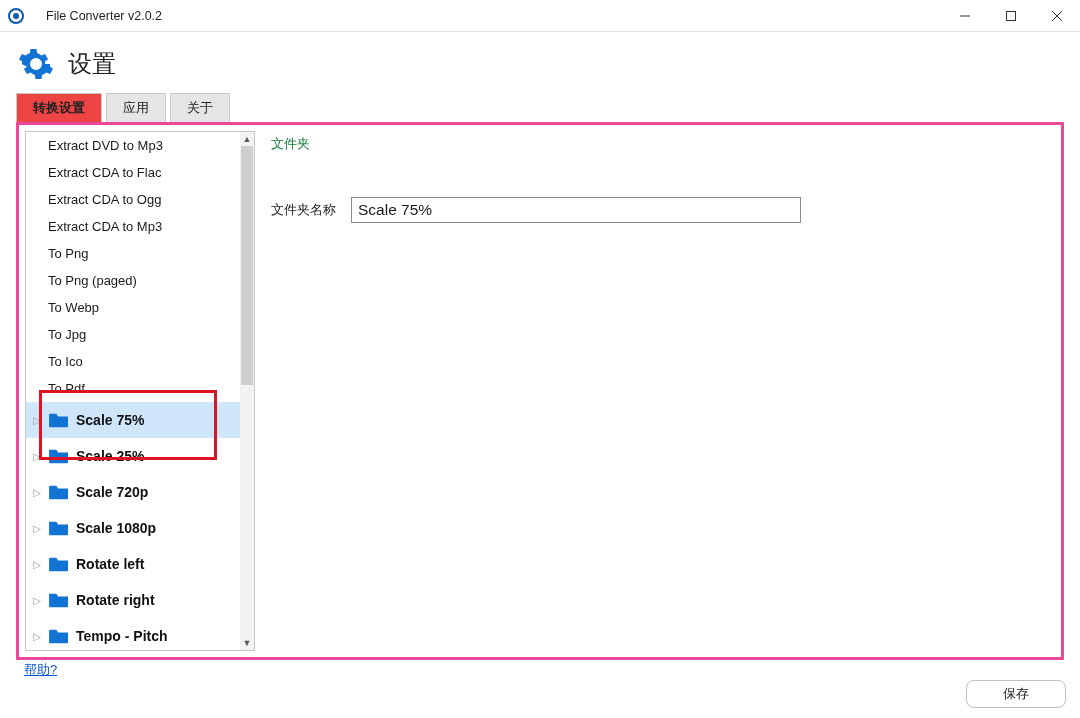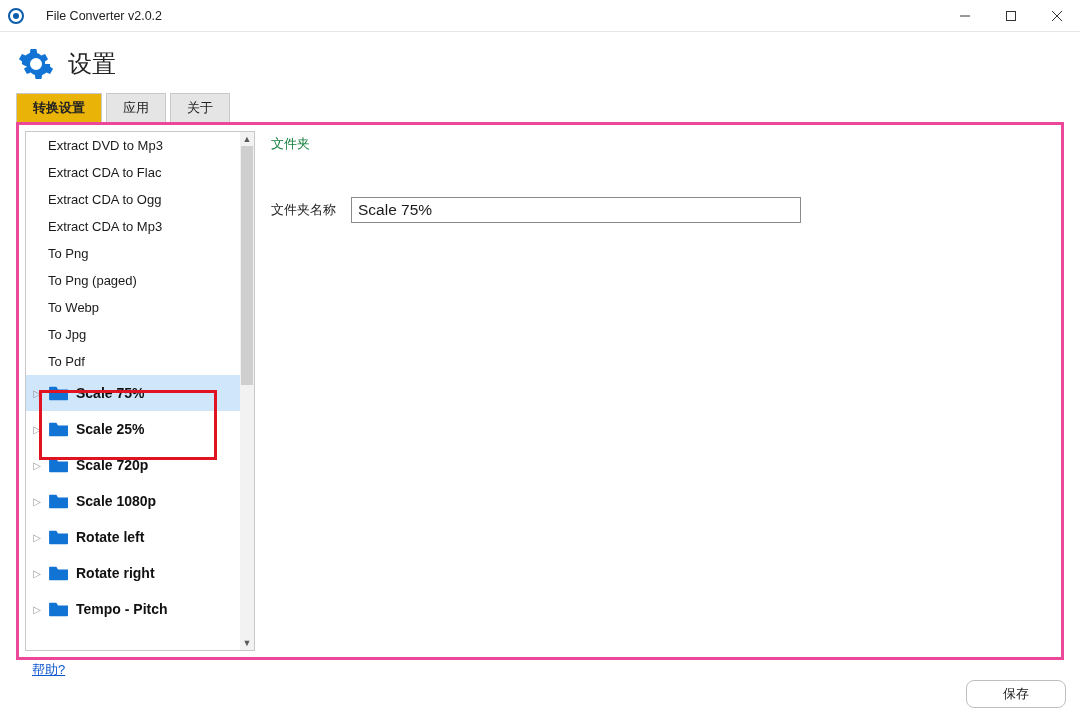--- a/index.html
+++ b/index.html
@@ -59,21 +59,21 @@
     padding: 0 16px;
     font-size: 13px;
     border: 1px solid #c8c8c8;
     background: #e5e5e5;
     color:#222;
     margin-right: 4px;
     position: relative;
     top: 1px;
   }
   .tab.active {
-    background: #eab308;
+    background: #ef4444;
     font-weight: 600;
     border-bottom: 1px solid #ffffff;
     text-align: center;
   }
   
   .panel {
     border: 3px solid #ec4899;
     margin: 0 16px 0 16px;
     height: 538px;
     display:flex;
@@ -140,21 +140,21 @@
     height: 26px;
     border: 1px solid #8a8a8a;
     font-size: 15.5px;
     padding: 2px 6px;
     color:#1a1a1a;
   }
 
   
   .help-link {
     position:absolute;
-    left: 32px;
+    left: 24px;
     top: 661px;
     color:#0b57d0;
     font-size:13px;
     text-decoration: underline;
   }
   .save-bar {
     position:absolute;
     right: 14px;
     bottom: 10px;
   }
@@ -215,20 +215,21 @@
     <div class="list-scroll">
 
       <div class="list-item">Extract DVD to Mp3</div>
       <div class="list-item">Extract CDA to Flac</div>
       <div class="list-item">Extract CDA to Ogg</div>
       <div class="list-item">Extract CDA to Mp3</div>
       <div class="list-item">To Png</div>
       <div class="list-item">To Png (paged)</div>
       <div class="list-item">To Webp</div>
       <div class="list-item">To Jpg</div>
+      <div class="list-item">To Ico</div>
       <div class="list-item">To Pdf</div>
 
       <div class="folder-row selected">
         <span class="caret">▷</span>
         <svg class="folder-icon" viewBox="0 0 24 20">
             <path fill="#1173d4" d="M2 3h7l2 3h11v11a1 1 0 0 1-1 1H2a1 1 0 0 1-1-1V4a1 1 0 0 1 1-1z"></path>
           </svg>
         <span class="folder-label">Scale 75%</span>
       </div>
       <div class="folder-row">

